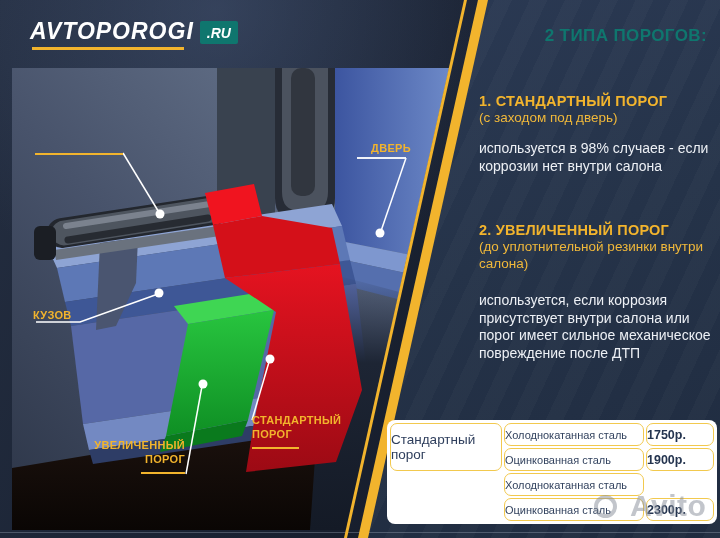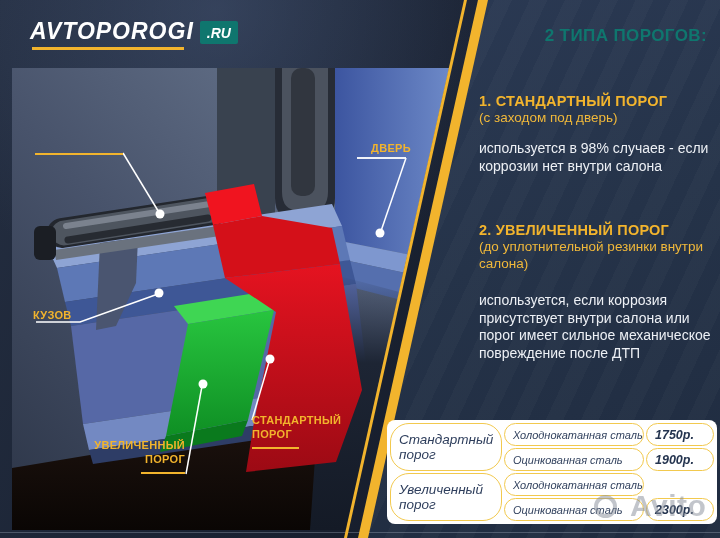--- a/index.html
+++ b/index.html
@@ -36,22 +36,22 @@
   .head{left:467px;top:24px;width:240px;text-align:right;z-index:6;line-height:24px;letter-spacing:.4px;}
   .head .l1{font-size:19.5px;font-weight:800;color:#f2b42d;}
   .head .l2{font-size:17px;font-weight:800;color:#0f766e;}
   .sec-title{z-index:6;left:479px;font-size:14.5px;font-weight:800;color:#f2b42d;letter-spacing:.2px;}
   .sec-sub{z-index:6;left:479px;width:232px;font-size:13.5px;color:#f0b83a;line-height:16.5px;}
   .sec-body{z-index:6;left:479px;width:236px;font-size:14px;color:#edf0f5;line-height:17.5px;}
   
   .ptable{left:387px;top:420px;width:330px;height:104px;background:#ffffff;border-radius:8px;z-index:10;
     box-sizing:border-box;padding:3px;display:grid;grid-template-columns:112px 1fr 68px;
     grid-template-rows:repeat(4,1fr);gap:2px;}
-  .pcell{border:1.5px solid #f2c94e;border-radius:19px;display:flex;align-items:center;
-    box-sizing:border-box;padding-left:8px;background:#fff;font-style:italic;}
+  .pcell{border:1.5px solid #f2c94e;border-radius:7px;display:flex;align-items:center;
+    box-sizing:border-box;background:#fff;}
   .pcat{grid-column:1;font-size:13.5px;color:#2e3e5c;line-height:15px;}
   .pmat{grid-column:2;font-size:11px;color:#33435f;}
   .pprice{grid-column:3;font-size:12.5px;font-weight:800;color:#24344f;}
   .span12{grid-row:1/3;} .span34{grid-row:3/5;}
   .r1{grid-row:1;} .r2{grid-row:2;} .r3{grid-row:3;} .r4{grid-row:4;}
   
   .hairline{left:0;top:532px;width:720px;height:1px;background:rgba(190,200,215,.3);z-index:4;}
   .watermark{left:594px;top:489px;z-index:20;display:flex;align-items:center;opacity:.5;color:#868d99;gap:10px;}
   .wm-dots{width:15px;height:15px;border:4px solid #868d99;border-radius:50%;margin-right:3px;}
   .wm-text{font-size:30px;font-weight:800;letter-spacing:.5px;}
@@ -201,21 +201,20 @@
 <div class="abs sec-title" style="top:222px;">2. УВЕЛИЧЕННЫЙ ПОРОГ</div>
 <div class="abs sec-sub" style="top:239px;">(до уплотнительной резинки внутри салона)</div>
 <div class="abs sec-body" style="top:292px;">используется, если коррозия присутствует внутри салона или порог имеет сильное механическое повреждение после ДТП</div>
 
 <div class="abs ptable">
   <div class="pcell pcat span12">Стандартный порог</div>
   <div class="pcell pmat r1">Холоднокатанная сталь</div>
   <div class="pcell pprice r1">1750р.</div>
   <div class="pcell pmat r2">Оцинкованная сталь</div>
   <div class="pcell pprice r2">1900р.</div>
-  <div class="pcell pcat span34">Увеличенный порог</div>
   <div class="pcell pmat r3">Холоднокатанная сталь</div>
   <div class="pcell pmat r4">Оцинкованная сталь</div>
   <div class="pcell pprice r4">2300р.</div>
 </div>
 
 <div class="abs watermark">
   <span class="wm-dots"></span>
   <span class="wm-text">Avito</span>
 </div>
 <div class="abs hairline"></div>

